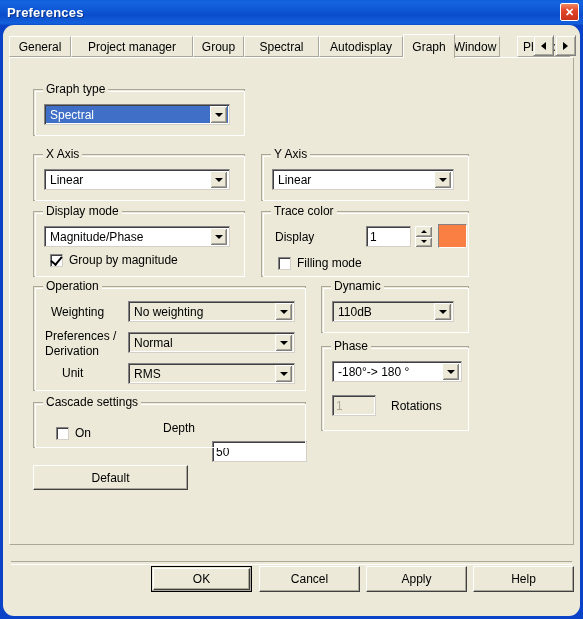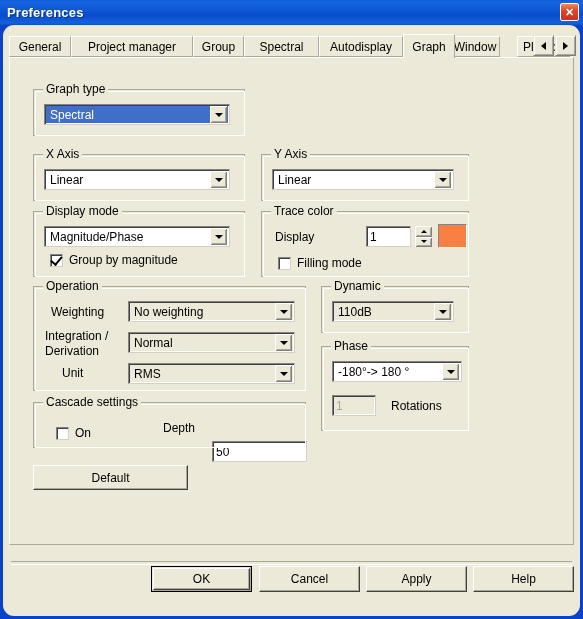--- a/index.html
+++ b/index.html
@@ -334,21 +334,21 @@
 
       <div class="group" style="left:23px;top:228px;width:273px;height:105px;">
         <span class="group-title">Operation</span>
         <span class="lbl" style="left:17px;top:18px;">Weighting</span>
         <div class="combo sunken dim" style="left:94px;top:14px;width:167px;">
           <span class="combo-text">No weighting</span>
           <span class="combo-arrow">
               <span class="arrow-dn"></span>
             </span>
         </div>
-        <span class="lbl" style="left:11px;top:42px;">Integration /</span>
+        <span class="lbl" style="left:11px;top:42px;">Preferences /</span>
         <span class="lbl" style="left:11px;top:57px;">Derivation</span>
         <div class="combo sunken dim" style="left:94px;top:45px;width:167px;">
           <span class="combo-text">Normal</span>
           <span class="combo-arrow">
               <span class="arrow-dn"></span>
             </span>
         </div>
         <span class="lbl" style="left:28px;top:79px;">Unit</span>
         <div class="combo sunken dim" style="left:94px;top:76px;width:167px;">
           <span class="combo-text">RMS</span>

